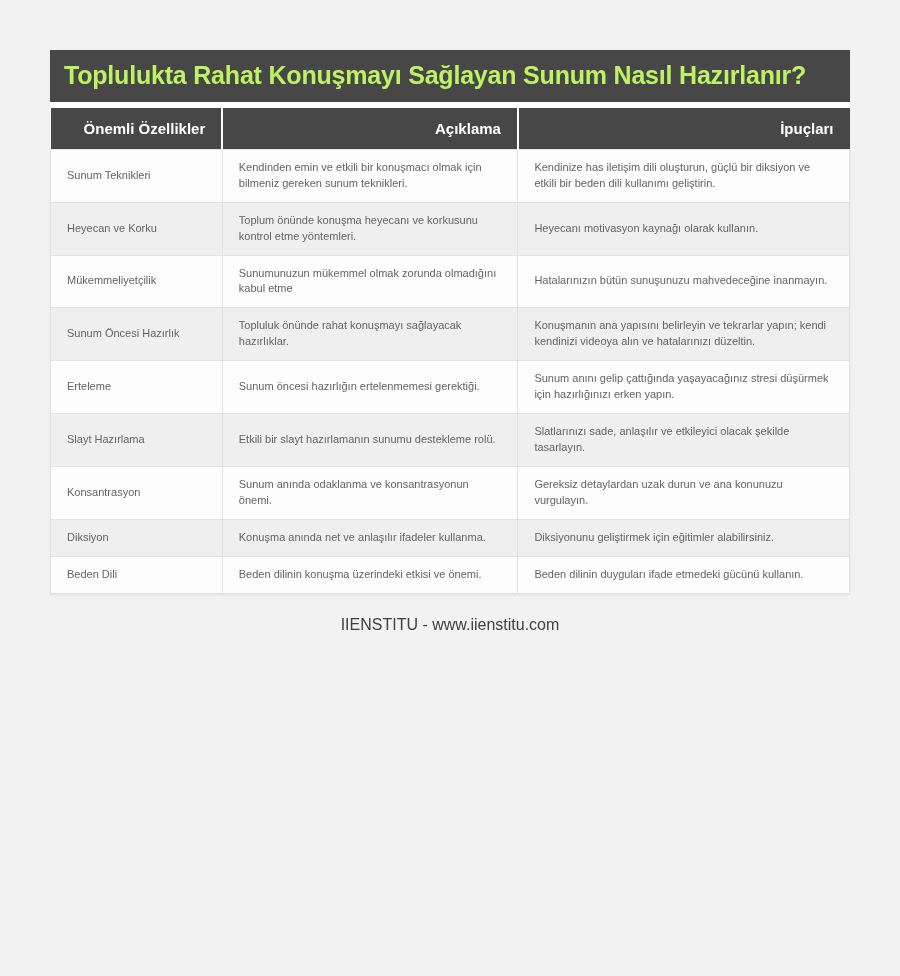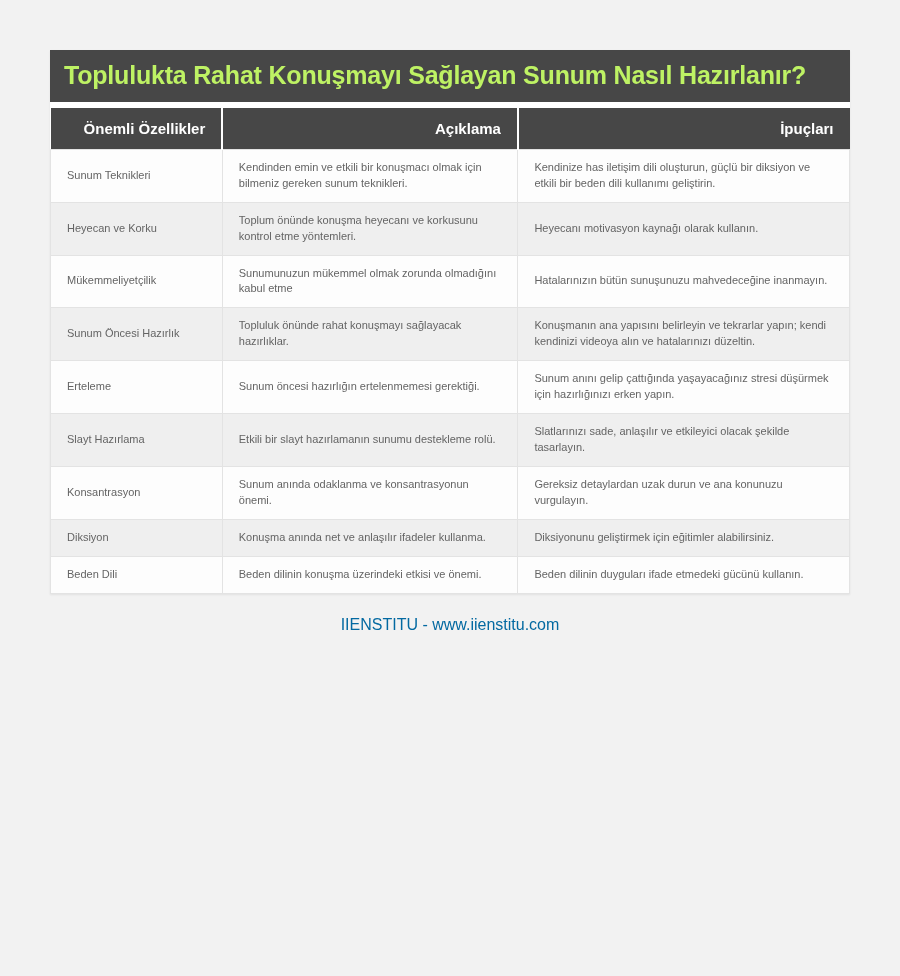--- a/index.html
+++ b/index.html
@@ -49,21 +49,21 @@
     line-height: 1.45;
     padding: 10px 16px;
     border: 1px solid #e3e3e3;
     vertical-align: middle;
     word-wrap: break-word;
   }
   tbody tr:nth-child(odd)  { background: #fdfdfd; }
   tbody tr:nth-child(even) { background: #efefef; }
   .footer {
     text-align: center;
-    color: #0369a1;
+    color: #404040;
     font-size: 16px;
     margin-top: 22px;
   }
 </style>
 </head>
 <body>
 
 <div class="card">
   <div class="title-bar">Toplulukta Rahat Konuşmayı Sağlayan Sunum Nasıl Hazırlanır?</div>
   <table>

